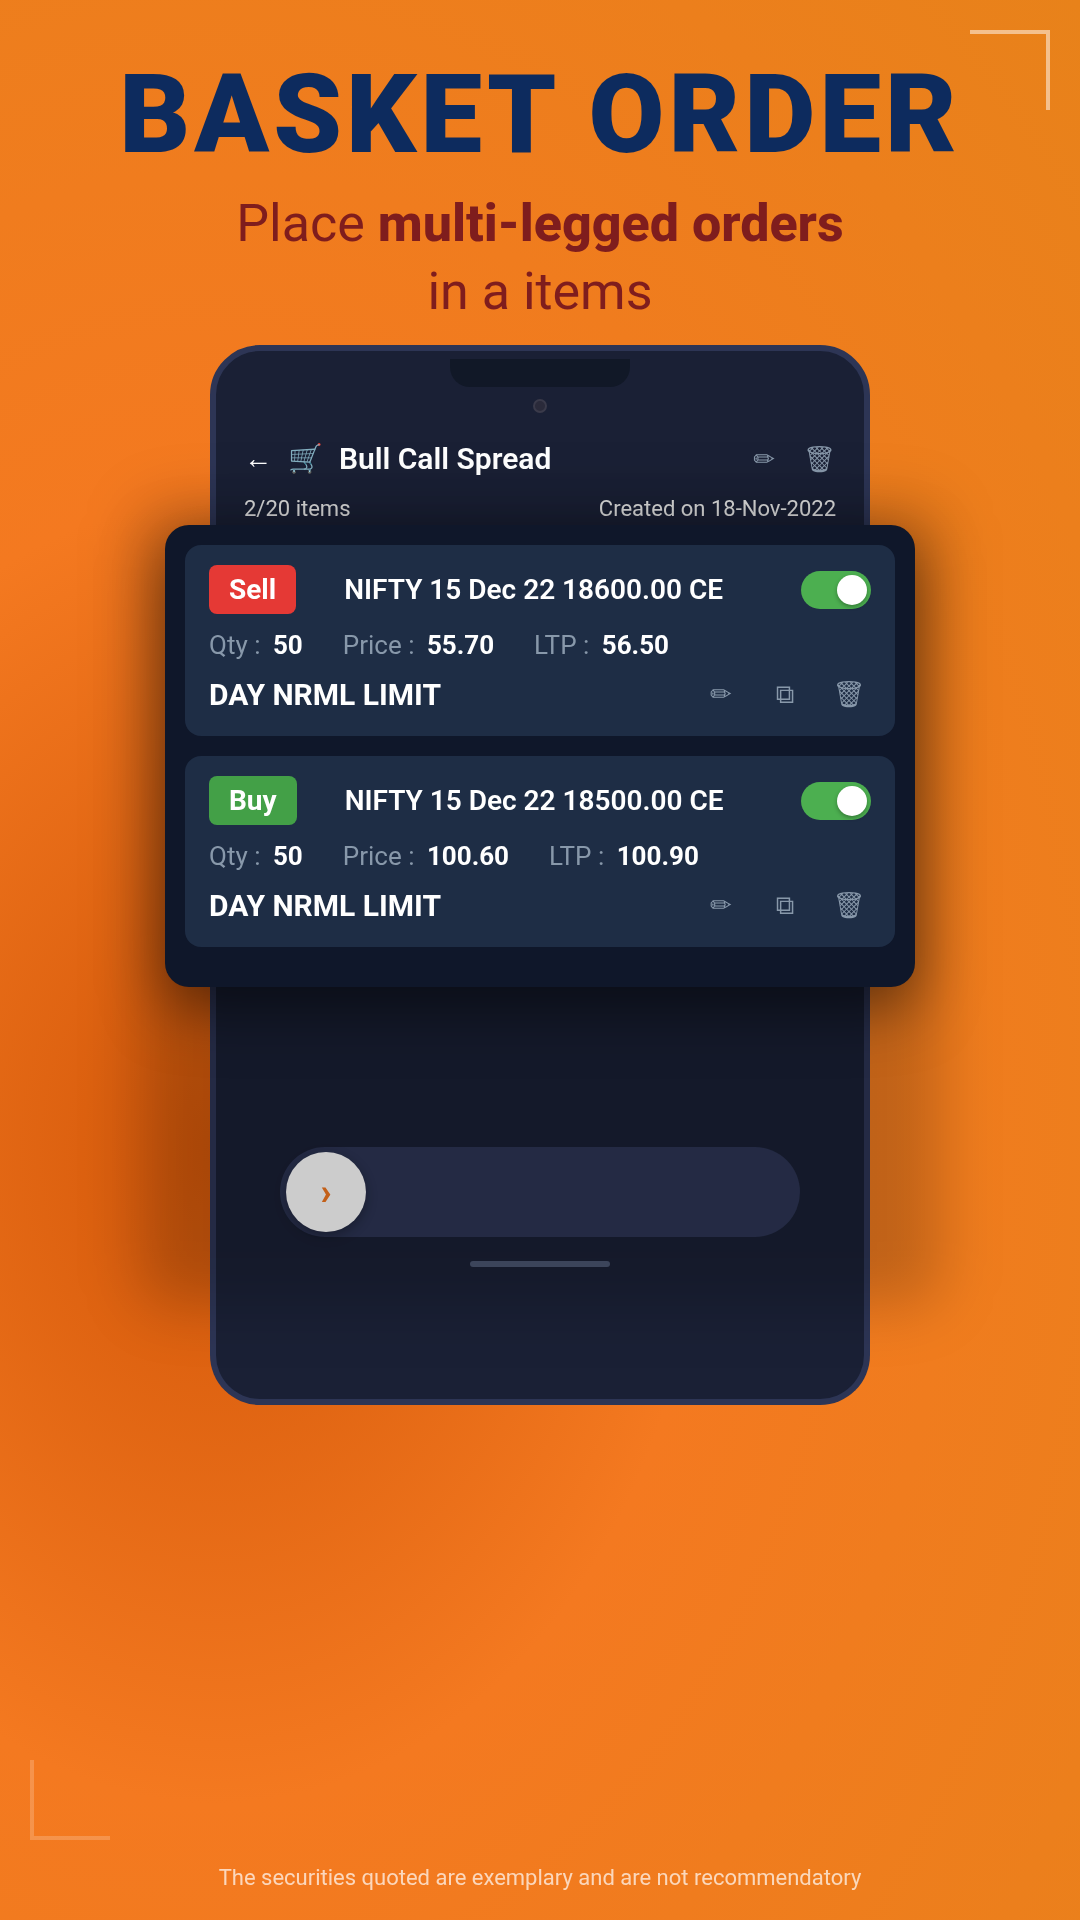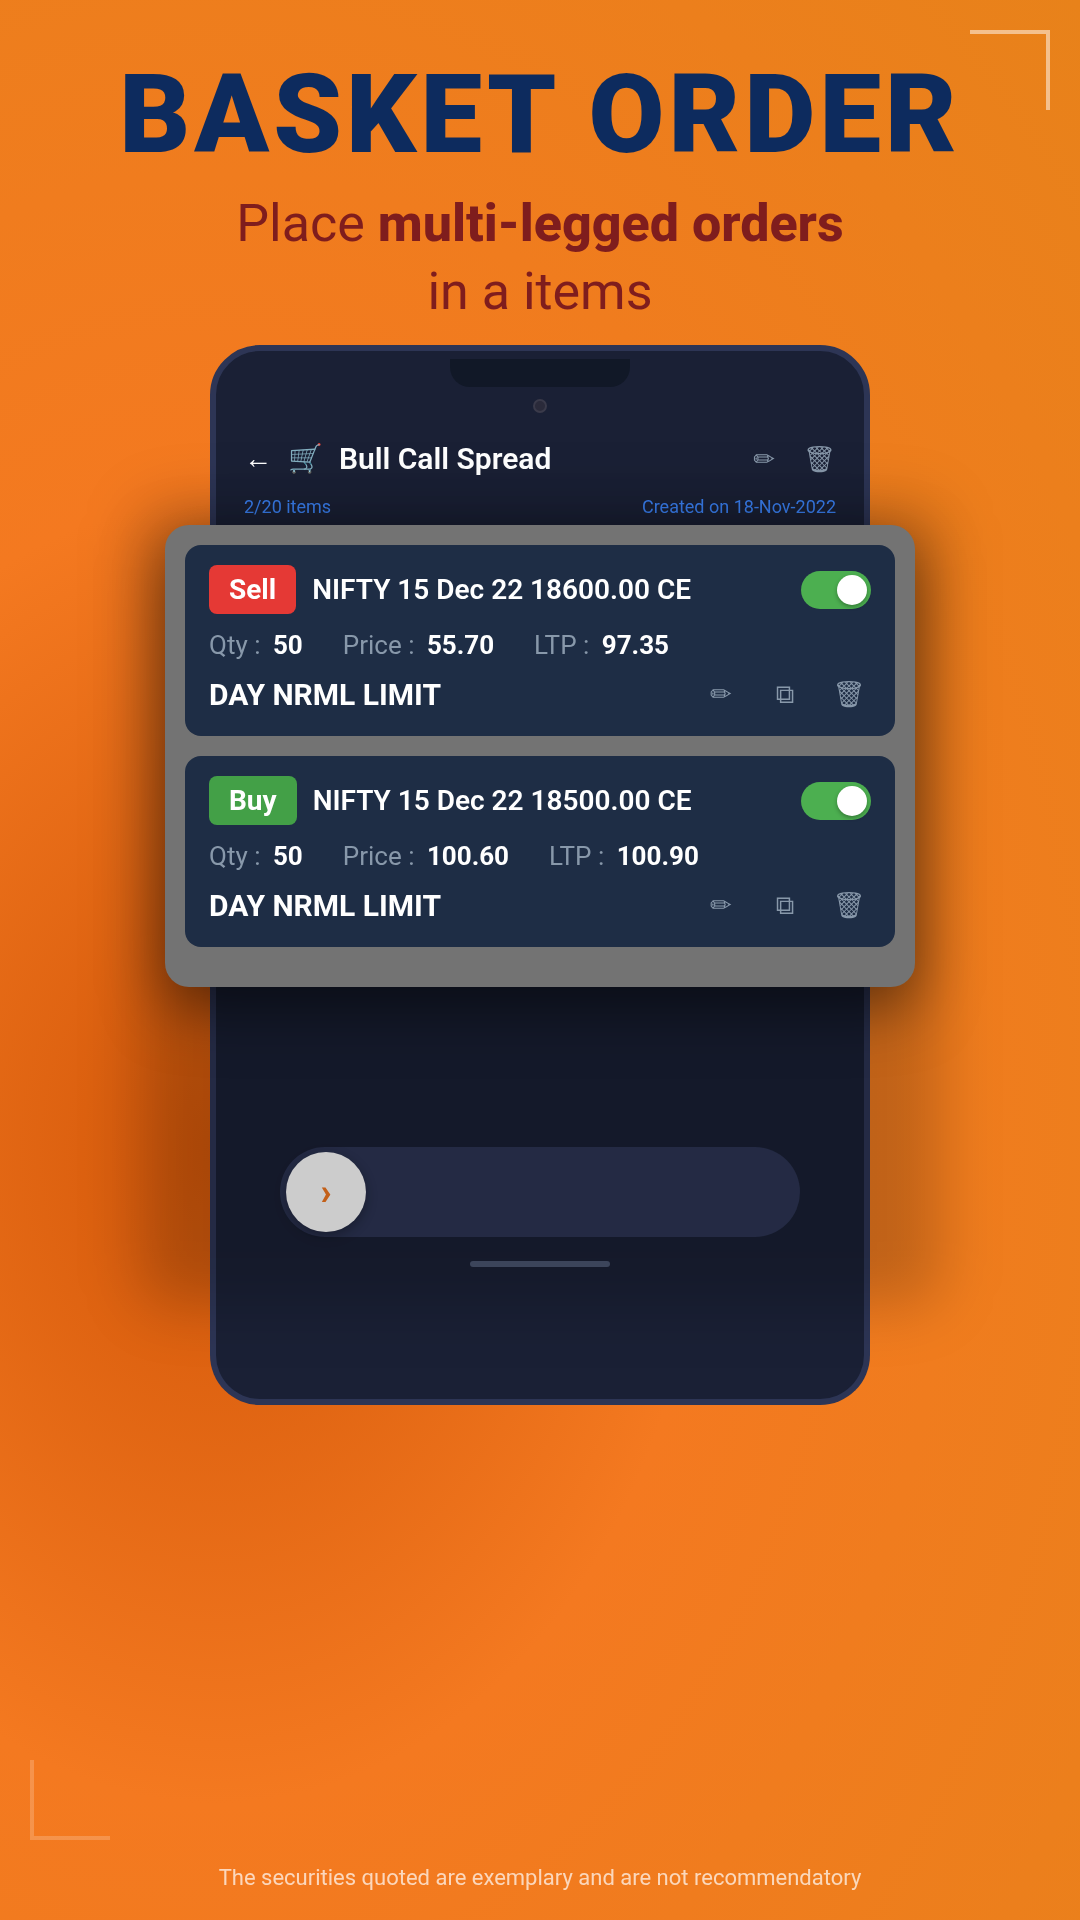--- a/index.html
+++ b/index.html
@@ -130,22 +130,22 @@
     .edit-icon, .trash-icon-header {
       color: #8898aa;
       font-size: 26px;
       margin-left: 12px;
     }
 
     .phone-back-meta {
       display: flex;
       justify-content: space-between;
       padding: 4px 28px 16px;
-      color: #3b82f6;
-      font-size: 18px;
+      color: #e5e5e5;
+      font-size: 22px;
     }
 
     .phone-back-margin-row {
       display: flex;
       padding: 10px 28px;
       background: #1e2d45;
       margin: 0 20px;
       border-radius: 8px;
     }
     .margin-label {
@@ -155,21 +155,21 @@
       font-size: 22px;
     }
 
     
     .card-panel {
       position: absolute;
       top: 180px;
       left: 50%;
       transform: translateX(-50%);
       width: 750px;
-      background: #737373;
+      background: #0f172a;
       border-radius: 24px;
       z-index: 10;
       padding: 20px;
       box-shadow: 0 20px 60px rgba(0,0,0,0.5);
     }
 
     
     .order-card {
       background: #1e2d45;
       border-radius: 16px;
@@ -196,20 +196,21 @@
     }
     .badge-buy {
       background: #43a047;
     }
 
     .order-instrument {
       font-size: 28px;
       font-weight: 600;
       color: white;
       flex: 1;
+      margin-left: 32px;
     }
 
     .toggle-switch {
       width: 70px;
       height: 38px;
       background: #4caf50;
       border-radius: 19px;
       position: relative;
       flex-shrink: 0;
     }
@@ -413,21 +414,21 @@
         <span>
           <span class="order-detail-label" style="color: rgb(136, 152, 170); font-weight: 400;">Qty :</span>
           <span class="order-detail-value" style="margin-left: 6px;">50</span>
         </span>
         <span>
           <span class="order-detail-label" style="color: rgb(136, 152, 170); font-weight: 400;">Price :</span>
           <span class="order-detail-value" style="margin-left: 6px;">55.70</span>
         </span>
         <span>
           <span class="order-detail-label" style="color: rgb(136, 152, 170); font-weight: 400;">LTP :</span>
-          <span class="order-detail-value" style="margin-left: 6px;">97.35</span>
+          <span class="order-detail-value" style="margin-left: 6px;">56.50</span>
         </span>
       </div>
       <div class="order-type-row">
         <span class="order-type-text">DAY NRML LIMIT</span>
         <div class="order-actions">
           <div class="action-icon">✏</div>
           <div class="action-icon">⧉</div>
           <div class="action-icon">🗑</div>
         </div>
       </div>

